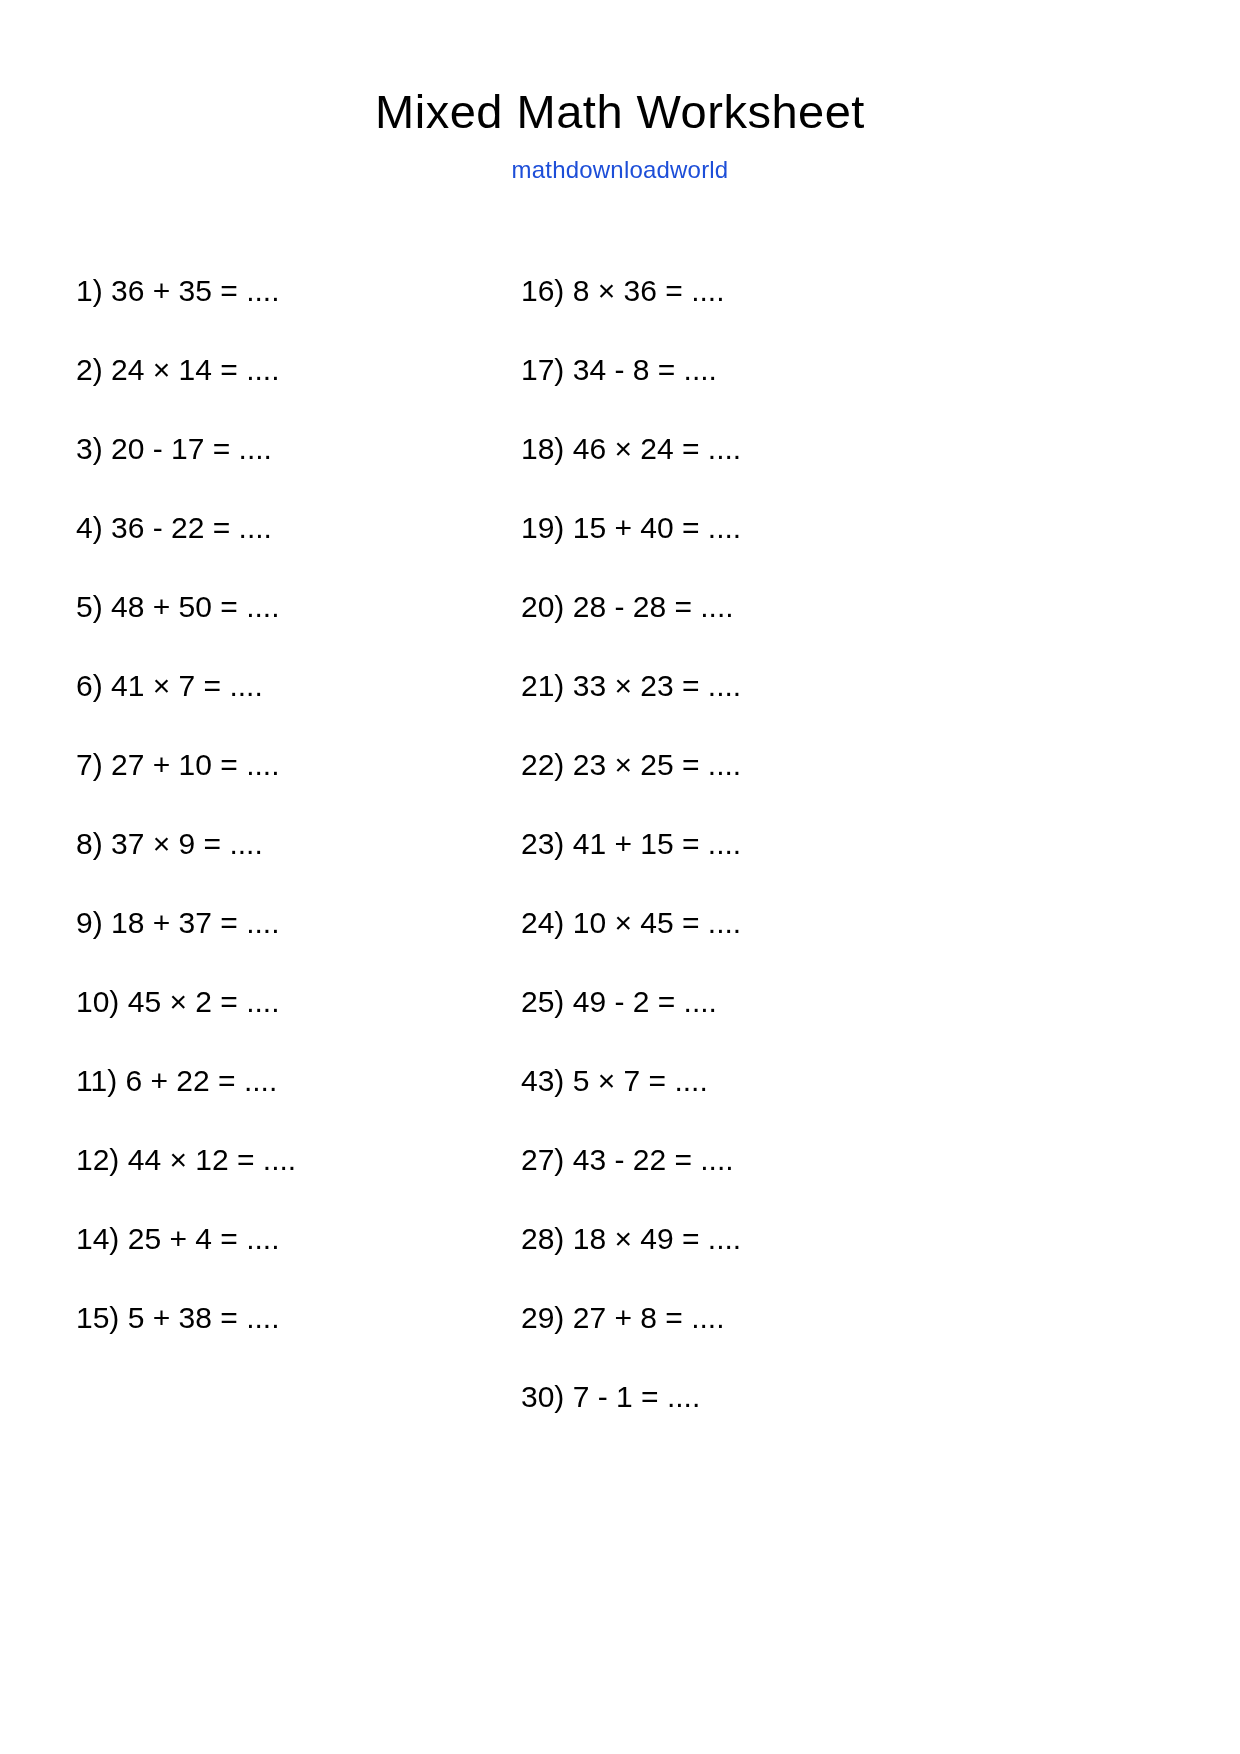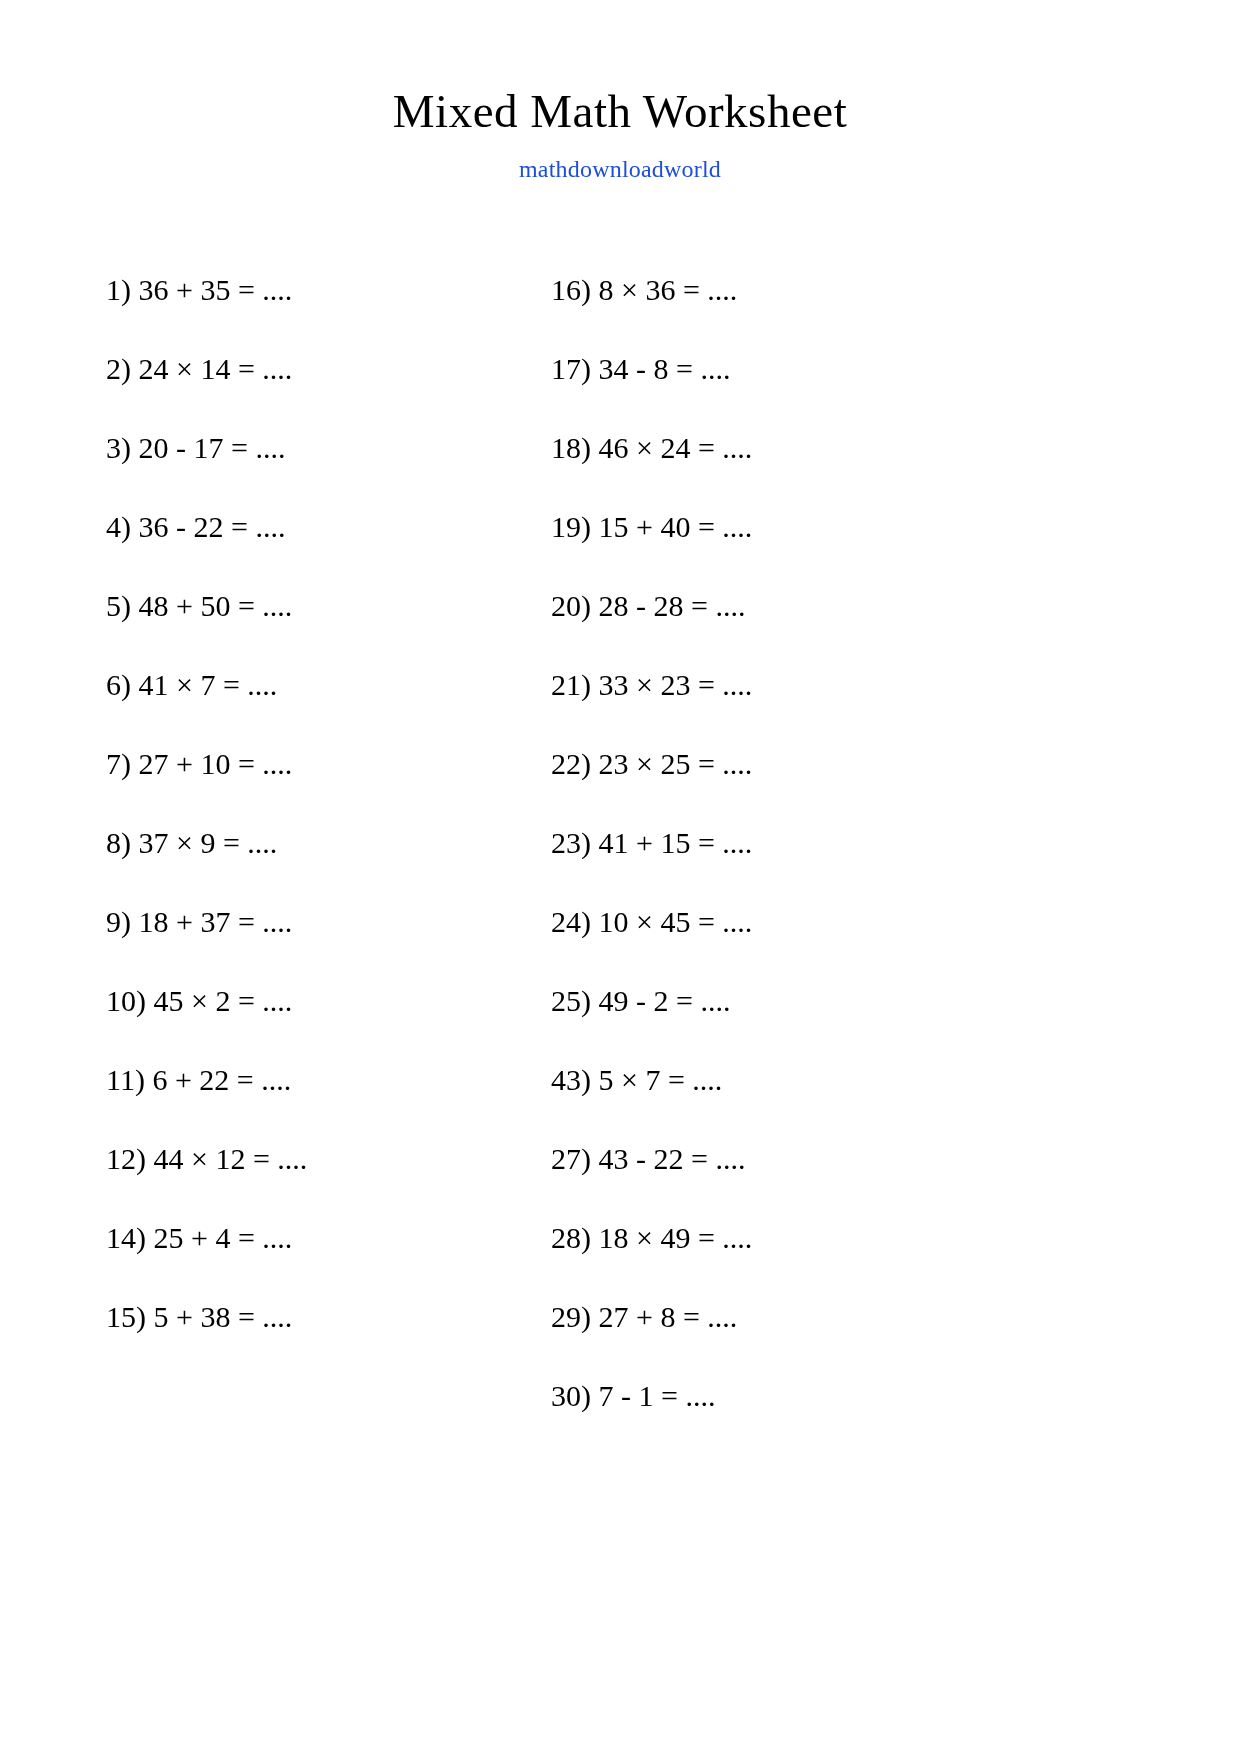--- a/index.html
+++ b/index.html
@@ -12,21 +12,20 @@
     height: 1754px;
     font-family: "Liberation Sans", sans-serif;
     color: #000000;
     overflow: hidden;
   }
   .page {
     width: 1240px;
     height: 1754px;
     box-sizing: border-box;
     position: relative;
-    font-family: Liberation Serif, serif;
   }
   .header {
     text-align: center;
     padding-top: 86px;
   }
   .title {
     font-size: 47px;
     font-weight: normal;
     letter-spacing: 0.5px;
     line-height: 1.1;
@@ -34,21 +33,21 @@
   }
   .subtitle {
     font-size: 24px;
     color: #1d4ed8;
     margin-top: 18px;
     letter-spacing: 0.2px;
   }
   .columns {
     display: flex;
     margin-top: 92px;
-    padding-left: 106px;
+    padding-left: 76px;
     padding-right: 60px;
   }
   .col {
     width: 445px;
   }
   .col-right {
     padding-left: 0px;
   }
   .problem {
     font-size: 30px;

